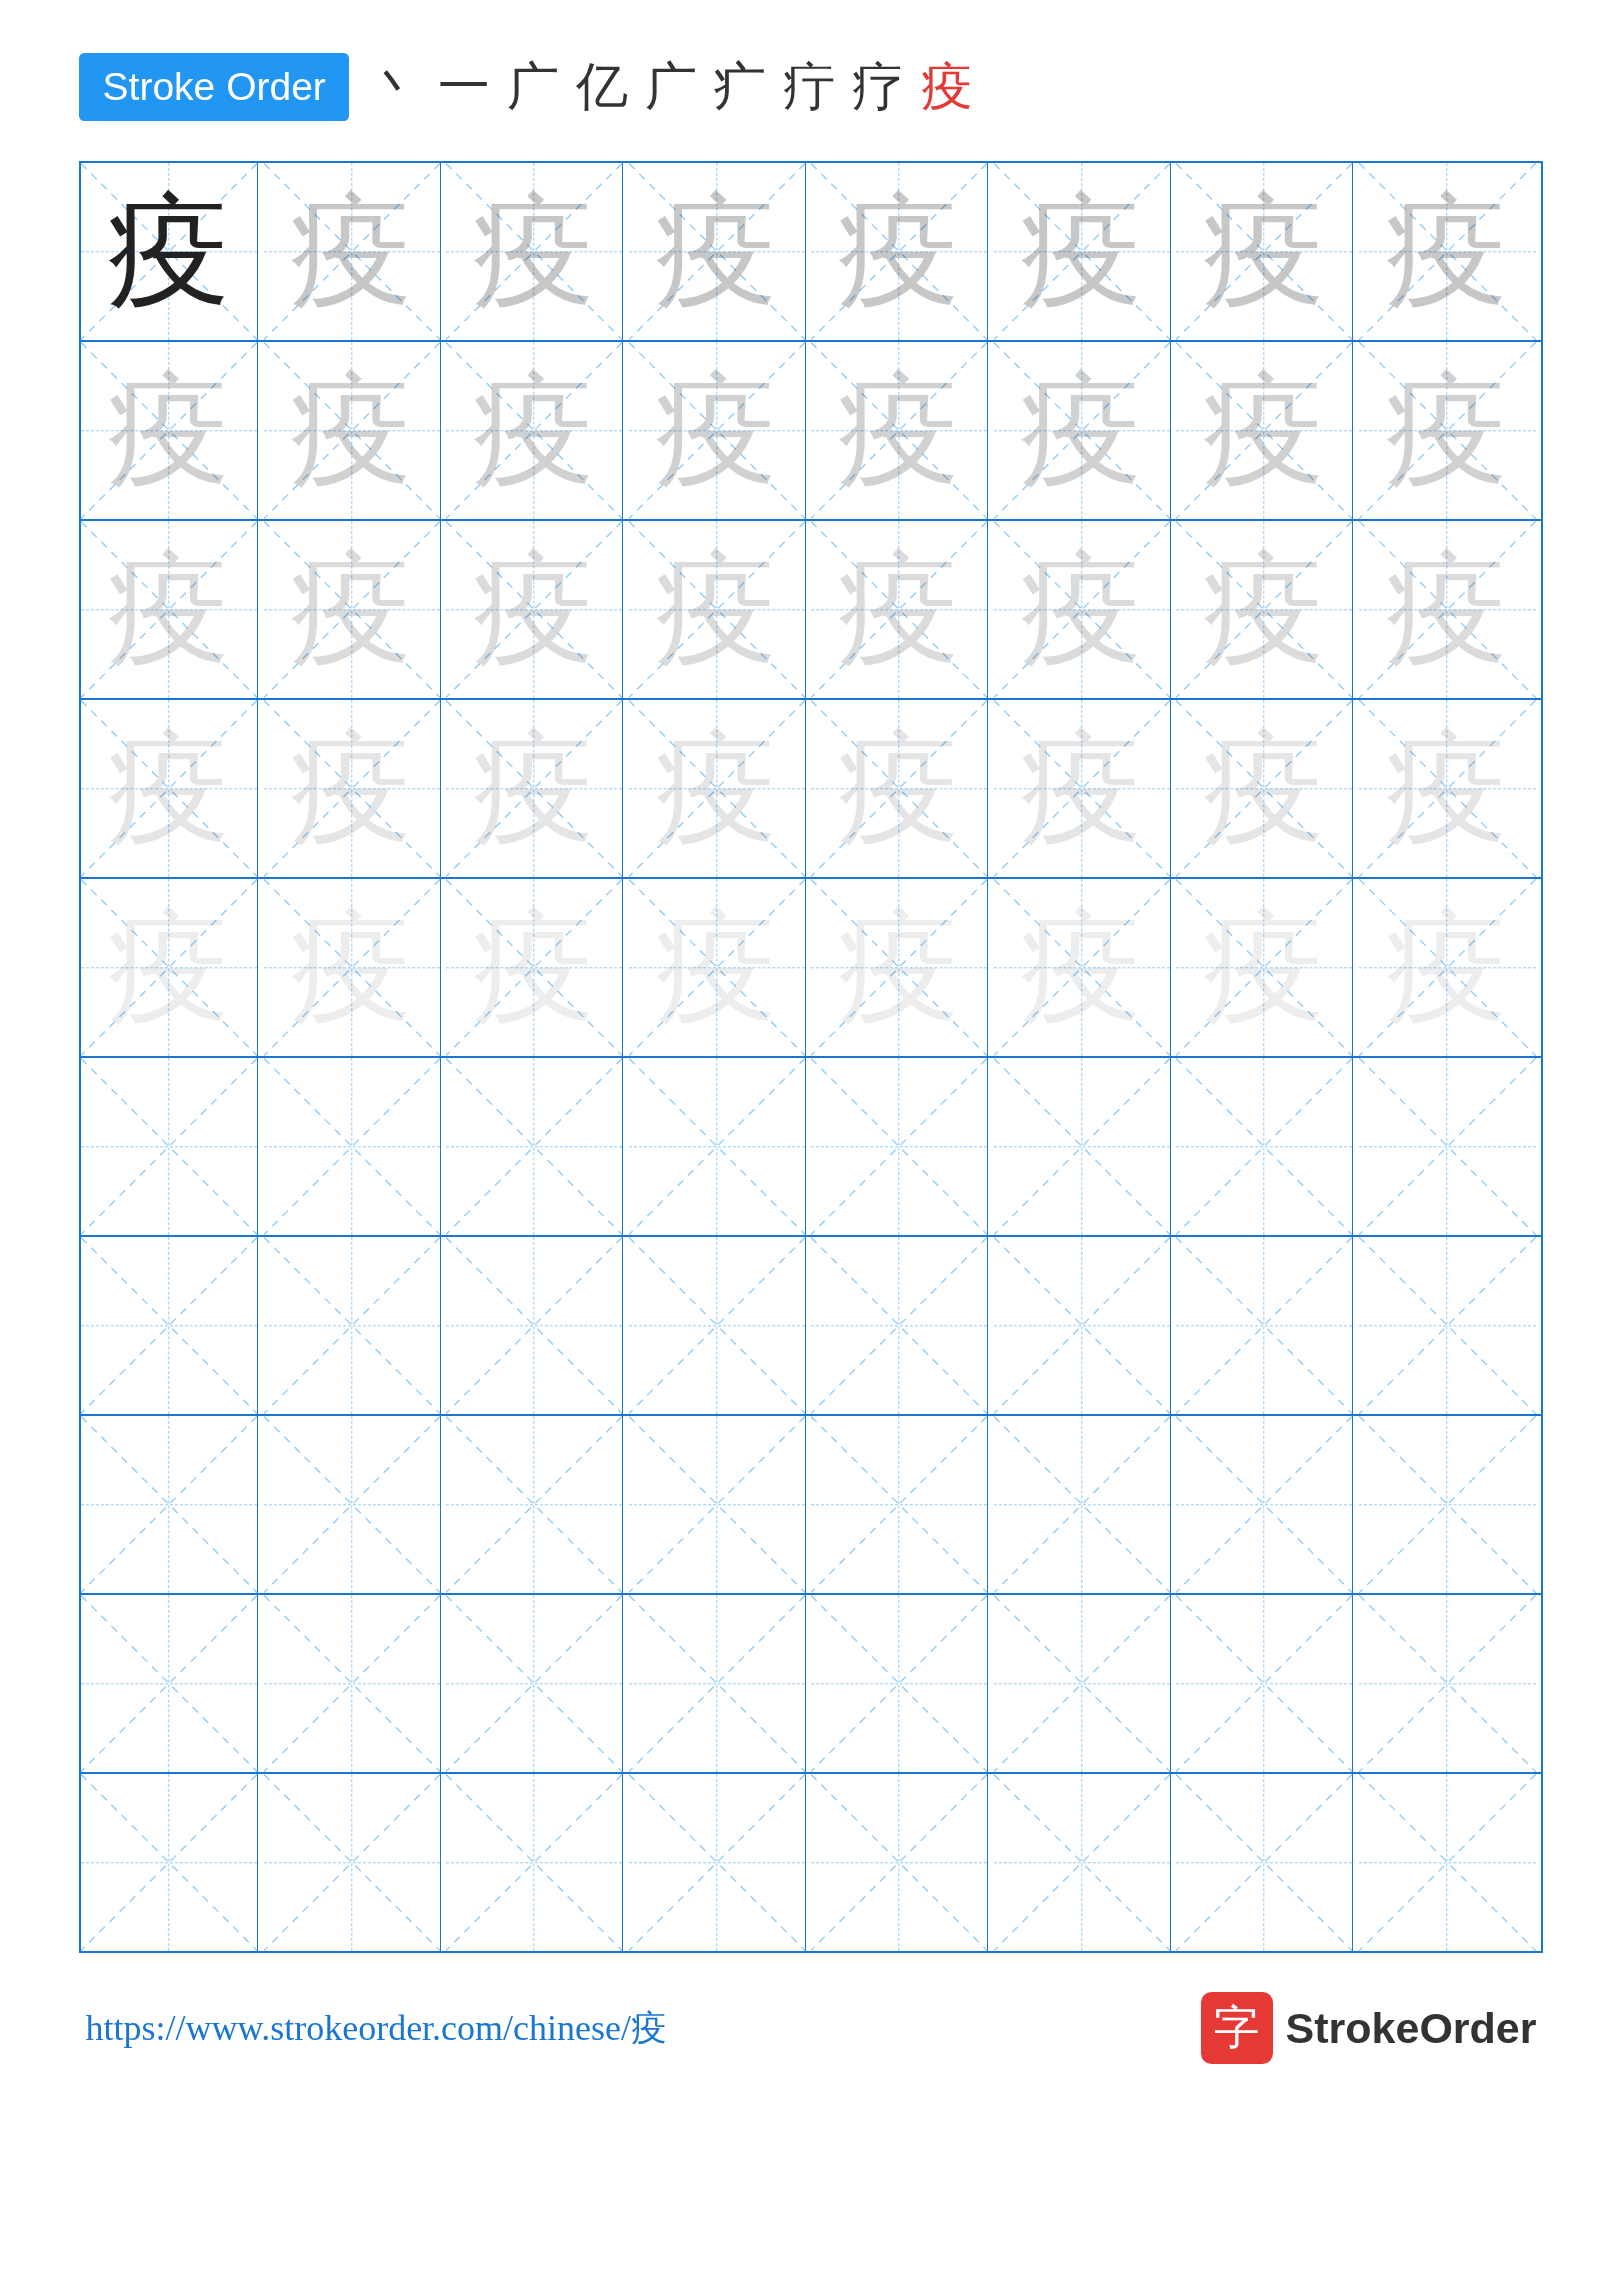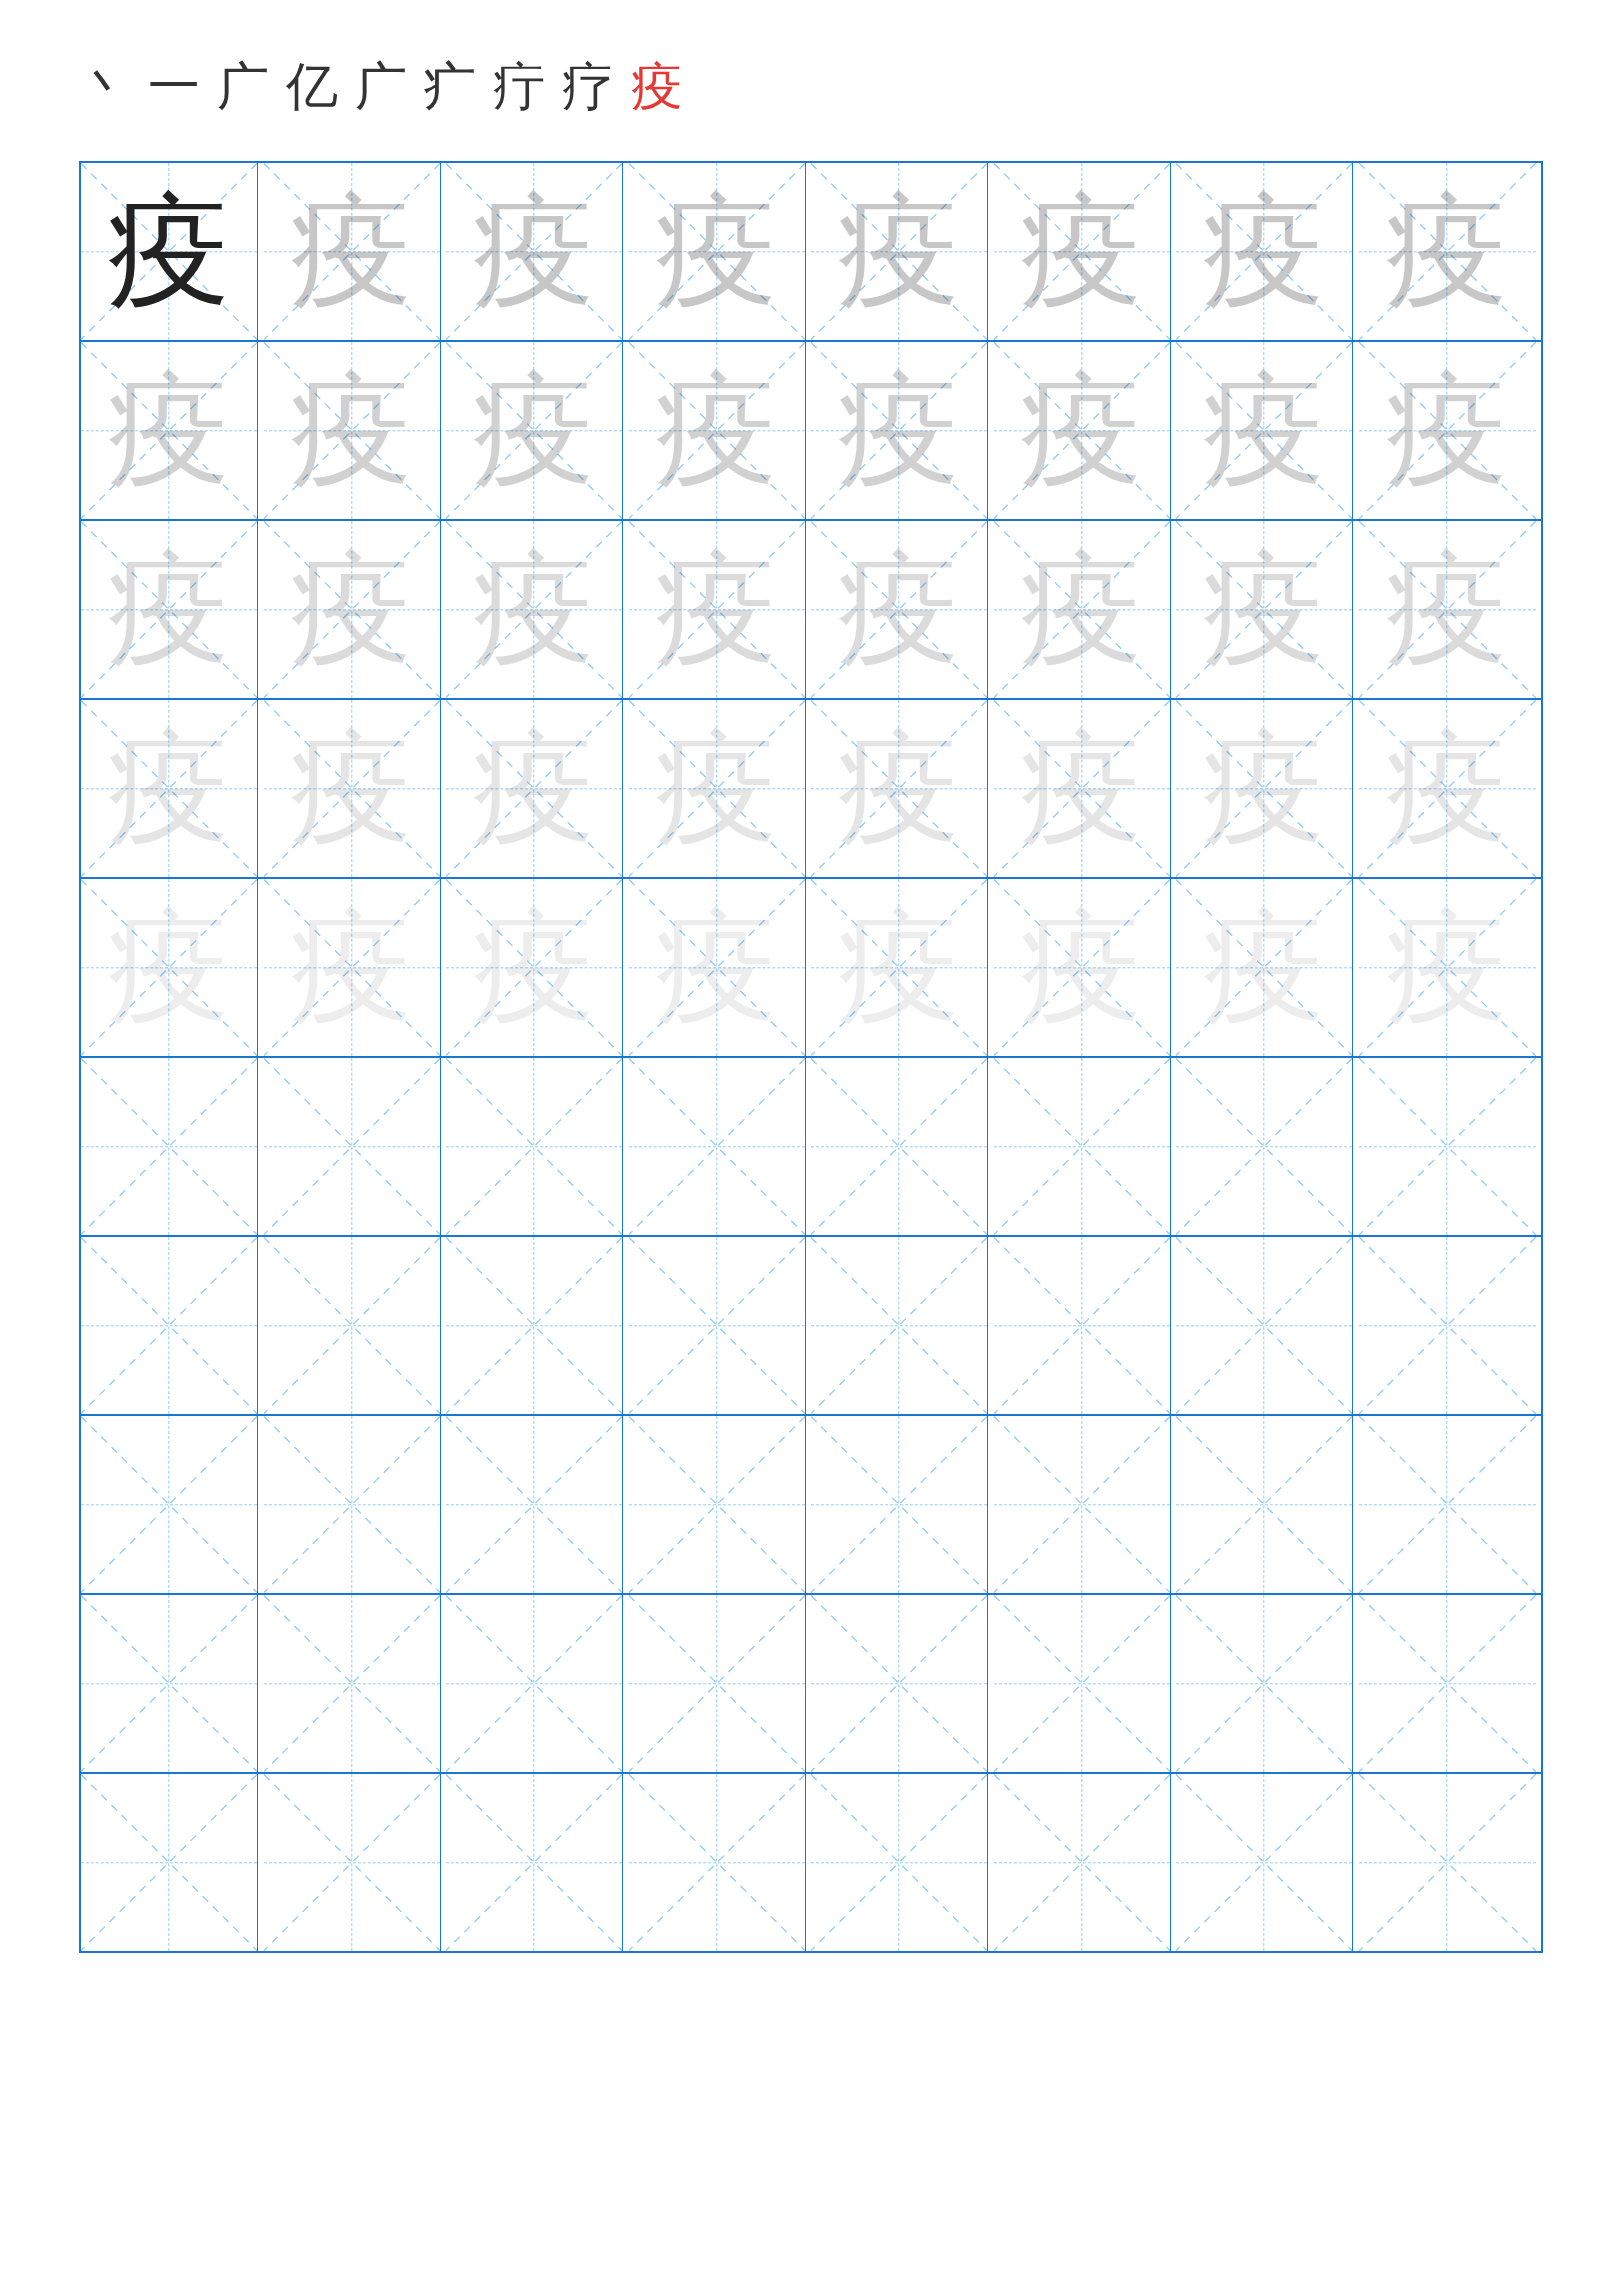--- a/index.html
+++ b/index.html
@@ -170,20 +170,21 @@
       z-index: 0;
     }
   </style>
 </head>
 <body>
 
 <div class="page">
 
 
   <div class="stroke-order-row">
+    <div class="stroke-order-badge">Stroke Order</div>
     <div class="stroke-sequence">
       <span>丶</span>
       <span>一</span>
       <span>广</span>
       <span>亿</span>
       <span>广</span>
       <span>疒</span>
       <span>疔</span>
       <span>疗</span>
       <span class="red">疫</span>
@@ -899,15 +900,24 @@
           <div class="cell-vline"></div>
           <svg class="cell-svg" viewBox="0 0 270 270" xmlns="http://www.w3.org/2000/svg">
             <line x1="0" y1="0" x2="270" y2="270" stroke="#90CAF9" stroke-width="2" stroke-dasharray="12,10"></line>
             <line x1="270" y1="0" x2="0" y2="270" stroke="#90CAF9" stroke-width="2" stroke-dasharray="12,10"></line>
           </svg>
         </div>
     </div>
 
   </div>
 
+  <div class="footer">
+    <a class="footer-url" href="#">https://www.strokeorder.com/chinese/疫</a>
+    <div class="footer-logo">
+      <div class="footer-logo-icon">
+        <span>字</span>
+      </div>
+      <span class="footer-logo-text">StrokeOrder</span>
+    </div>
+  </div>
 
 </div>
 
 
 </body></html>

